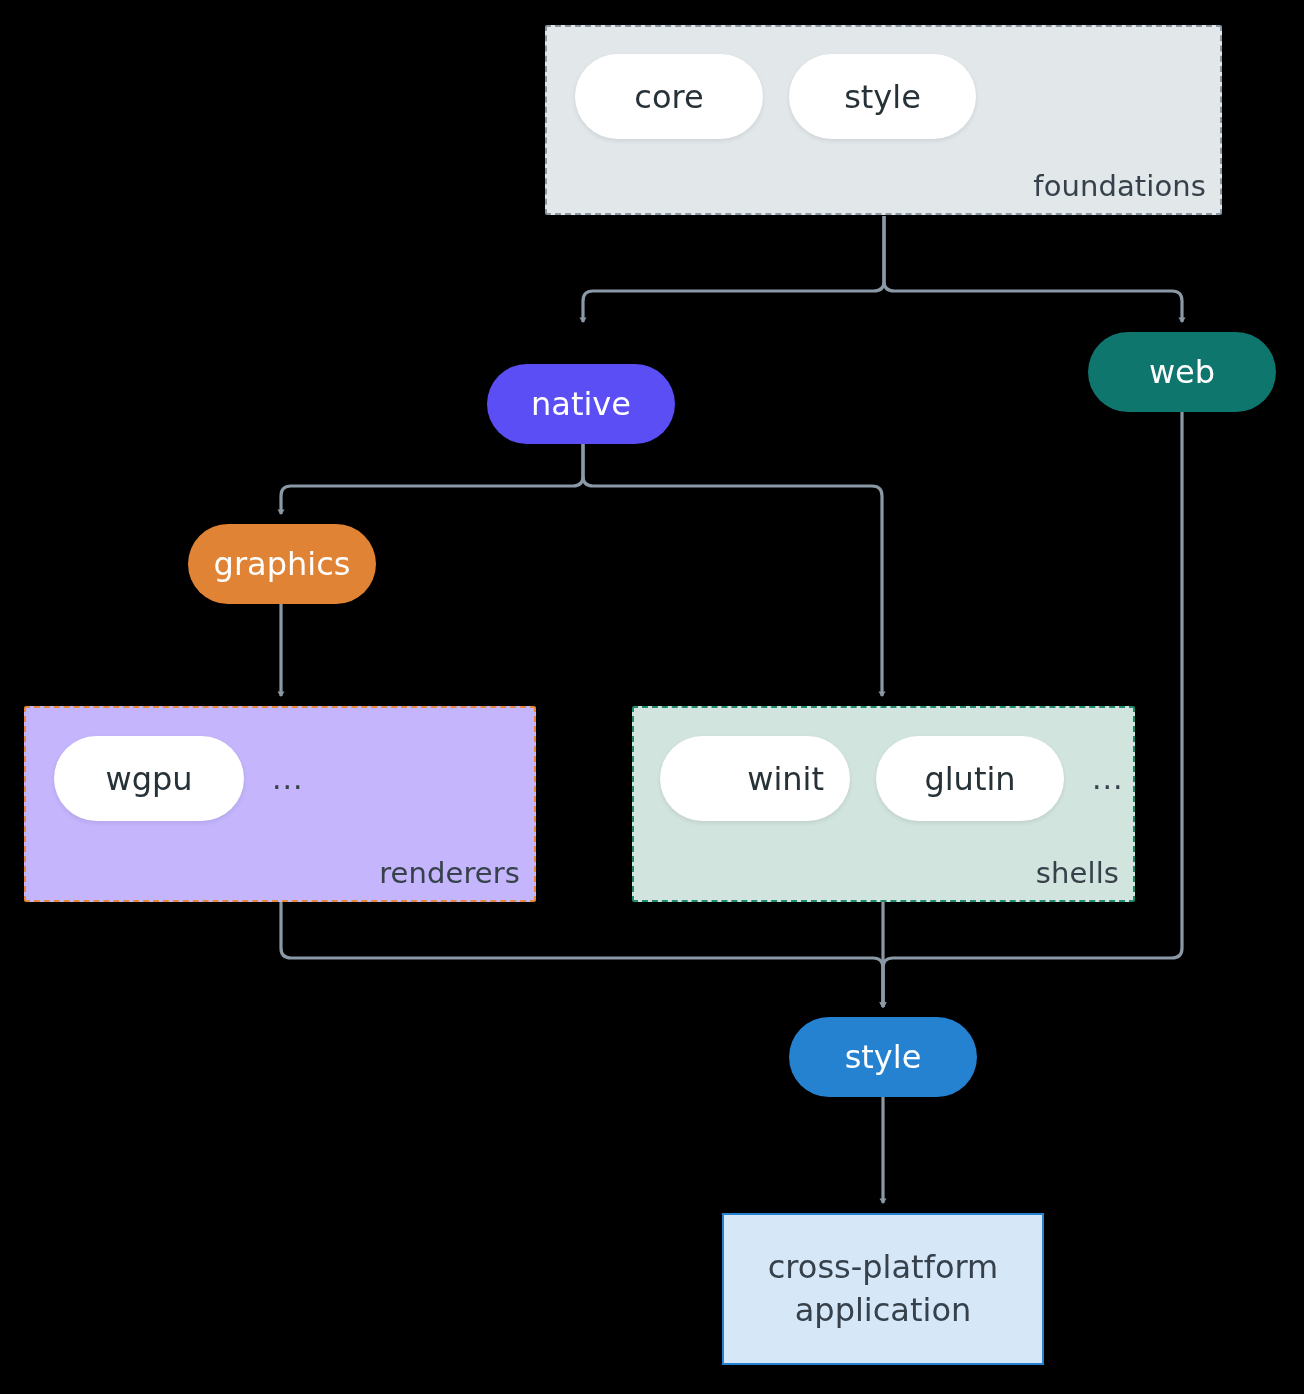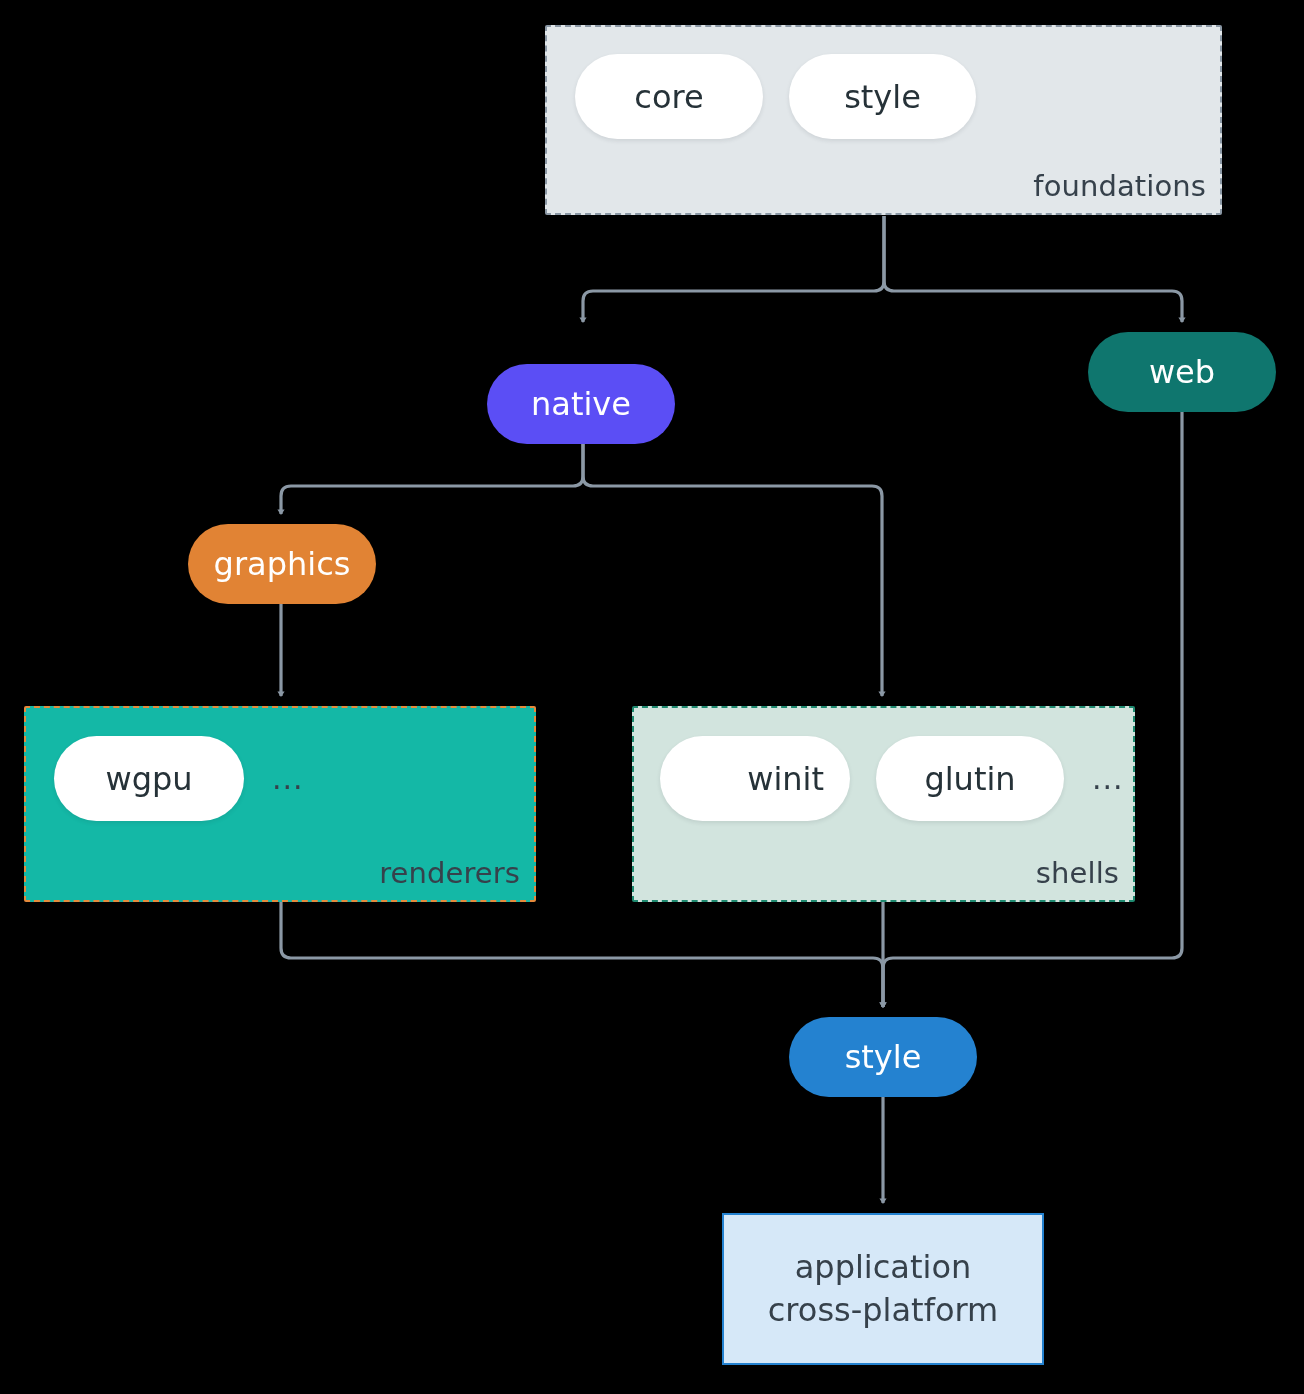--- a/index.html
+++ b/index.html
@@ -37,21 +37,21 @@
     height: 190px;
     background: #e2e7ea;
     border: 2px dashed #8b98a5;
     border-radius: 2px;
   }
   .group-renderers {
     left: 24px;
     top: 706px;
     width: 512px;
     height: 196px;
-    background: #14b8a6;
+    background: #c4b5fd;
     border: 2px dashed #e58a3c;
     border-radius: 2px;
   }
   .group-shells {
     left: 632px;
     top: 706px;
     width: 503px;
     height: 196px;
     background: #d2e4de;
     border: 2px dashed #1f8a70;
@@ -213,17 +213,17 @@
       </div>
       <div class="pill-white pill-glutin">
         <span>glutin</span>
       </div>
       <div class="ellipsis">...</div>
     </div>
     <div class="group-label">shells</div>
   </div>
 
   <div class="box-app">
+    <span>cross-platform</span>
     <span>application</span>
-    <span>cross-platform</span>
   </div>
 
 </div>
 
 </body></html>

